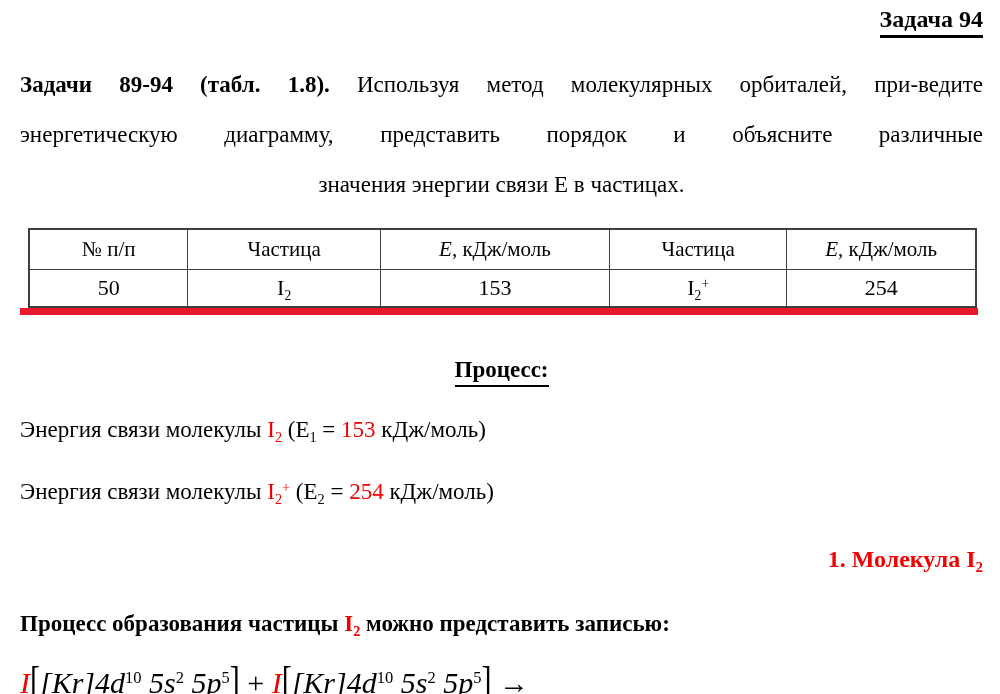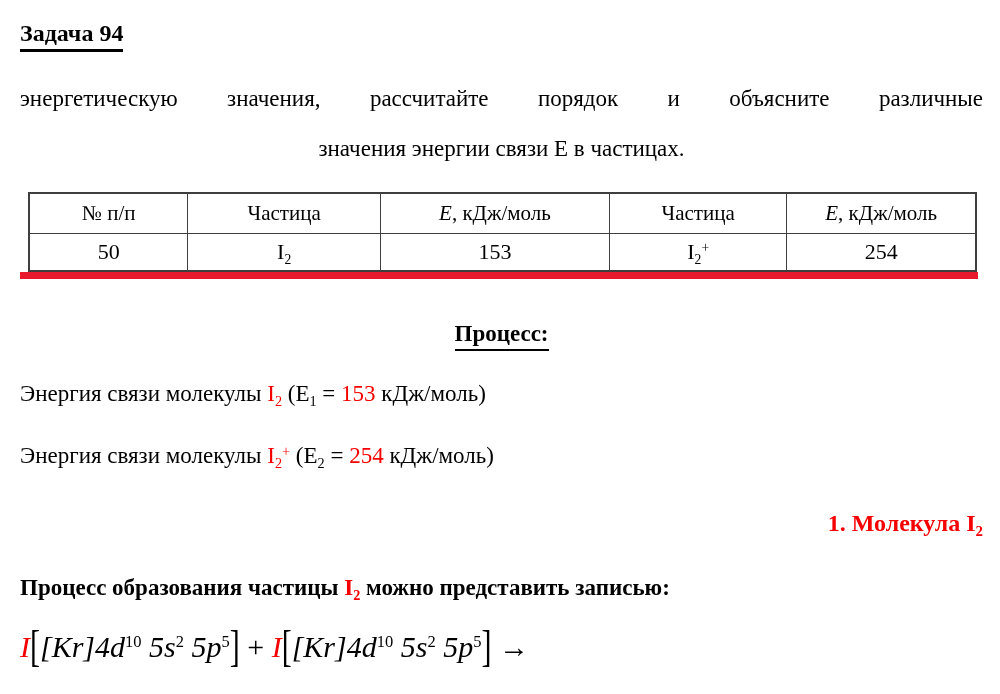--- a/index.html
+++ b/index.html
@@ -2,21 +2,21 @@
 <html><head>
 <meta charset="utf-8">
 <style>
   html,body{margin:0;padding:0;}
   body{
     width:1000px;height:694px;overflow:hidden;background:#ffffff;color:#000;
     font-family:"Liberation Serif","DejaVu Serif",serif;
   }
   .doc{padding:6px 17px 0 20px;}
 
-  .title-wrap{text-align:left;margin-top:14px;}
+  .title-wrap{text-align:right;margin-top:0;}
   .title{
     display:inline-block;font-weight:bold;font-size:24px;
     border-bottom:3px solid #000;padding-bottom:2px;
   }
 
   .intro{margin-top:22px;font-size:23px;line-height:50px;}
   .jline{text-align:justify;text-align-last:justify;}
   .lline{text-align:center;}
   .b{font-weight:bold;}
 
@@ -58,21 +58,22 @@
 </head>
 <body>
 
 <div class="doc">
 
   <div class="title-wrap">
     <span class="title">Задача 94</span>
   </div>
 
   <div class="intro">
-    <div class="jline"><span>энергетическую значения, рассчитайте порядок и объясните различные</span></div>
+    <div class="jline"><span class="b">Задачи 89-94 (табл. 1.8).</span><span> Используя метод молекулярных орбиталей, при-ведите</span></div>
+    <div class="jline"><span>энергетическую диаграмму, представить порядок и объясните различные</span></div>
     <div class="lline"><span>значения энергии связи Е в частицах.</span></div>
   </div>
 
   <table class="data">
     <thead>
       <tr>
         <th class="c1">№ п/п</th>
         <th class="c2">Частица</th>
         <th class="c3"><span class="it">E</span><span>, кДж/моль</span></th>
         <th class="c4">Частица</th>

